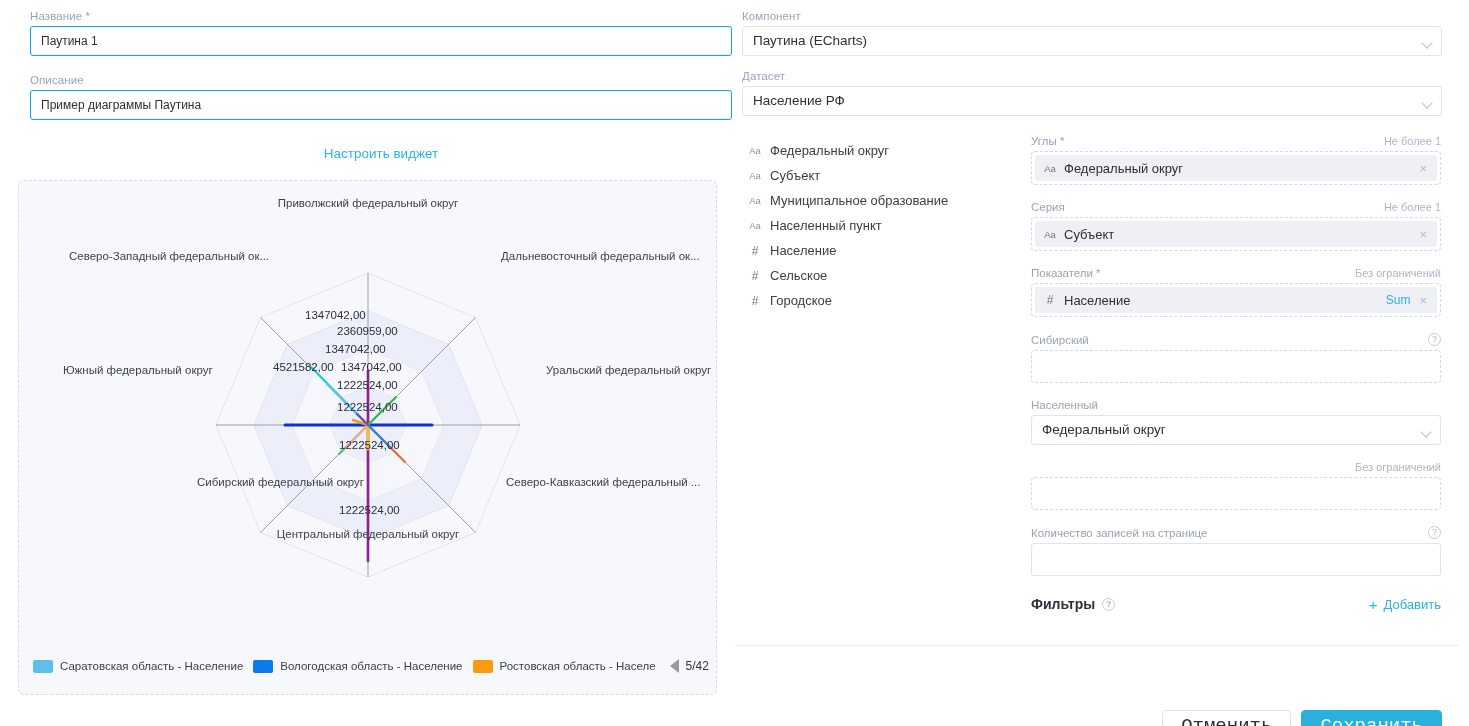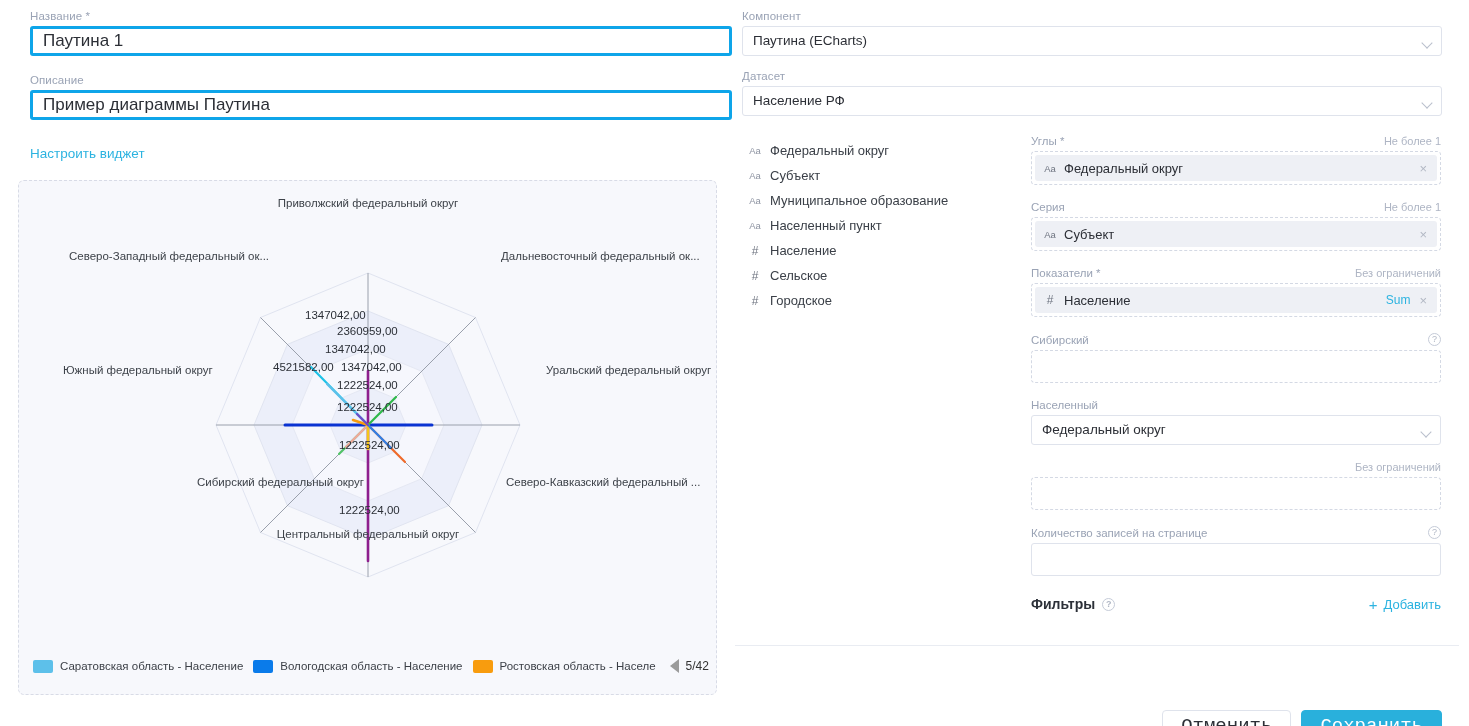--- a/index.html
+++ b/index.html
@@ -25,34 +25,34 @@
   }
   .field-label {
     font-size: 11.5px;
     color: #9aa3b5;
     margin-bottom: 4px;
     letter-spacing: .1px;
   }
   .text-input {
     width: 100%;
     height: 30px;
-    border: 3px solid #0ea5e9;
+    border: 1px solid #0ea5e9;
     border-radius: 3px;
     background: #fff;
-    font-size: 17px;
+    font-size: 12px;
     color: #2c2f36;
     padding: 0 10px;
     line-height: 28px;
     font-family: "Liberation Sans", sans-serif;
     outline: none;
     display: block;
   }
   .gap-18 { height: 18px; }
   .config-link-row {
-    text-align: left;
+    text-align: center;
     margin-top: 24px;
     margin-bottom: 4px;
   }
   .config-link {
     color: #2cb3e0;
     font-size: 13.5px;
     cursor: pointer;
     user-select: none;
   }
 

